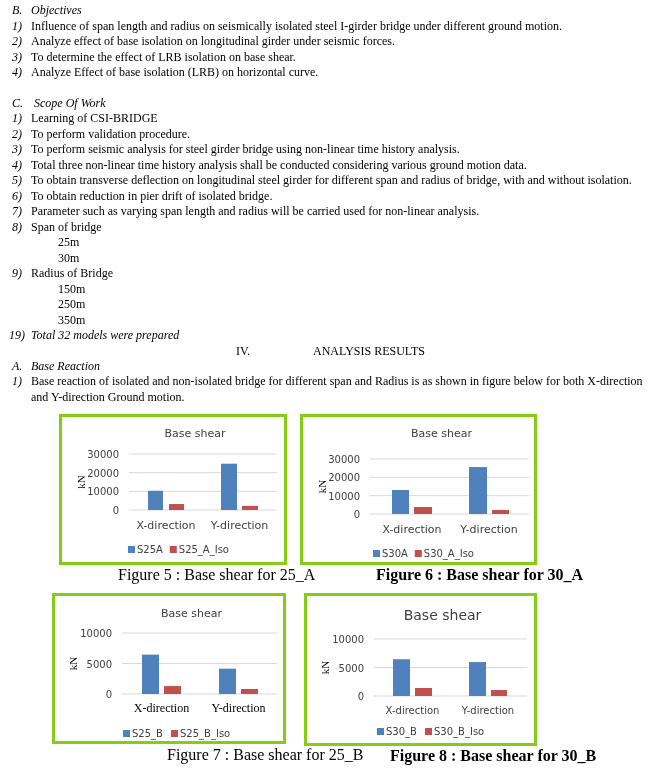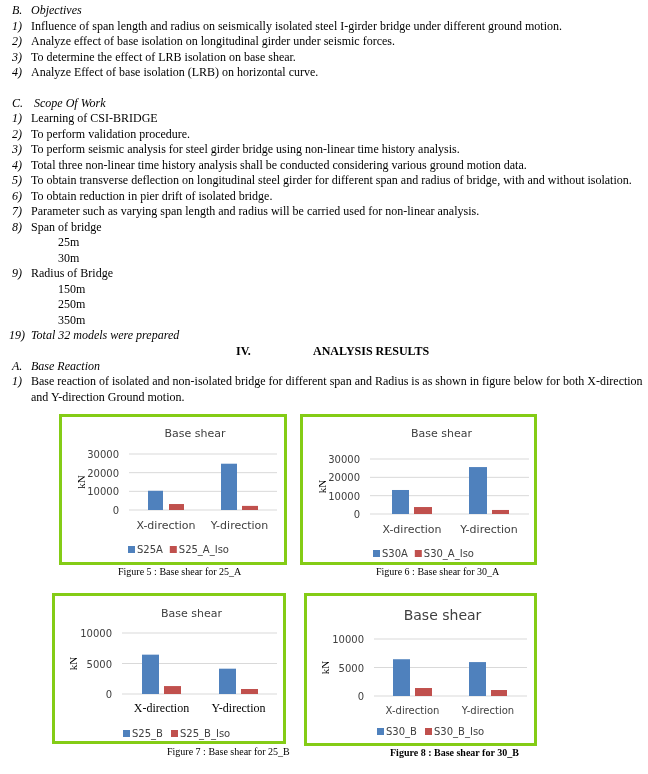--- a/index.html
+++ b/index.html
@@ -3,24 +3,24 @@
 <meta charset="utf-8">
 <style>
   html, body { margin: 0; padding: 0; background: #ffffff; }
   body { width: 648px; height: 774px; position: relative; overflow: hidden;
          font-family: "Liberation Serif", "DejaVu Serif", serif; color: #000; font-size: 12px; }
   .line { position: absolute; left: 0; white-space: nowrap; font-size: 12px; line-height: 15px; }
   .num { position: absolute; left: 12px; font-style: italic; }
   .txt { position: absolute; left: 31px; }
   .sub { position: absolute; left: 58px; }
   .ital { font-style: italic; }
-  .heading { position: absolute; top: 344px; font-weight: bold; font-size: 12px; white-space: nowrap; }
+  .heading { position: absolute; top: 344px; font-weight: normal; font-size: 12px; white-space: nowrap; }
   .chart { position: absolute; border: 3px solid #84cc16; background: #fff; box-sizing: border-box; }
   .chart svg { position: absolute; left: 0; top: 0; }
-  .caption { position: absolute; font-size: 10px; white-space: nowrap; }
+  .caption { position: absolute; font-size: 16px; white-space: nowrap; }
   svg text { font-family: "DejaVu Sans", "Liberation Sans", sans-serif; fill: #404040; }
   svg text.serif { font-family: "Liberation Serif", "DejaVu Serif", serif; fill: #000; }
 </style>
 </head>
 <body>
 
 <div class="line" style="top:3px;">
   <span class="num">B.</span>
   <span class="txt ital">Objectives</span>
 </div>
@@ -159,21 +159,21 @@
       <text x="109" y="116" text-anchor="middle" font-size="11">X-direction</text>
       <rect x="166" y="50.06666666666666" width="18" height="46.93333333333334" fill="#4F81BD"></rect>
       <rect x="189" y="92.96666666666667" width="17" height="4.033333333333331" fill="#C0504D"></rect>
       <text x="186" y="116" text-anchor="middle" font-size="11">Y-direction</text>
       <rect x="70" y="133" width="7" height="7" fill="#4F81BD"></rect>
       <text x="79" y="140" font-size="10">S30A</text>
       <rect x="111.8" y="133" width="7" height="7" fill="#C0504D"></rect>
       <text x="120.8" y="140" font-size="10">S30_A_Iso</text>
     </svg>
 </div>
-<div class="caption" style="left:376px; top:566px;">Figure 6 : Base shear for 30_A</div>
+<div class="caption" style="left:376px; top:566px;font-weight:bold;">Figure 6 : Base shear for 30_A</div>
 
 <div class="chart" style="left:52px; top:593px; width:234px; height:151px;">
   <svg width="234" height="151">
       <text x="136.5" y="21" text-anchor="middle" font-size="11">Base shear</text>
       <line x1="67" x2="222" y1="98" y2="98" stroke="#D9D9D9" stroke-width="1"></line>
       <text x="57" y="102" text-anchor="end" font-size="10">0</text>
       <line x1="67" x2="222" y1="67.5" y2="67.5" stroke="#D9D9D9" stroke-width="1"></line>
       <text x="57" y="71.5" text-anchor="end" font-size="10">5000</text>
       <line x1="67" x2="222" y1="37" y2="37" stroke="#D9D9D9" stroke-width="1"></line>
       <text x="57" y="41" text-anchor="end" font-size="10">10000</text>

